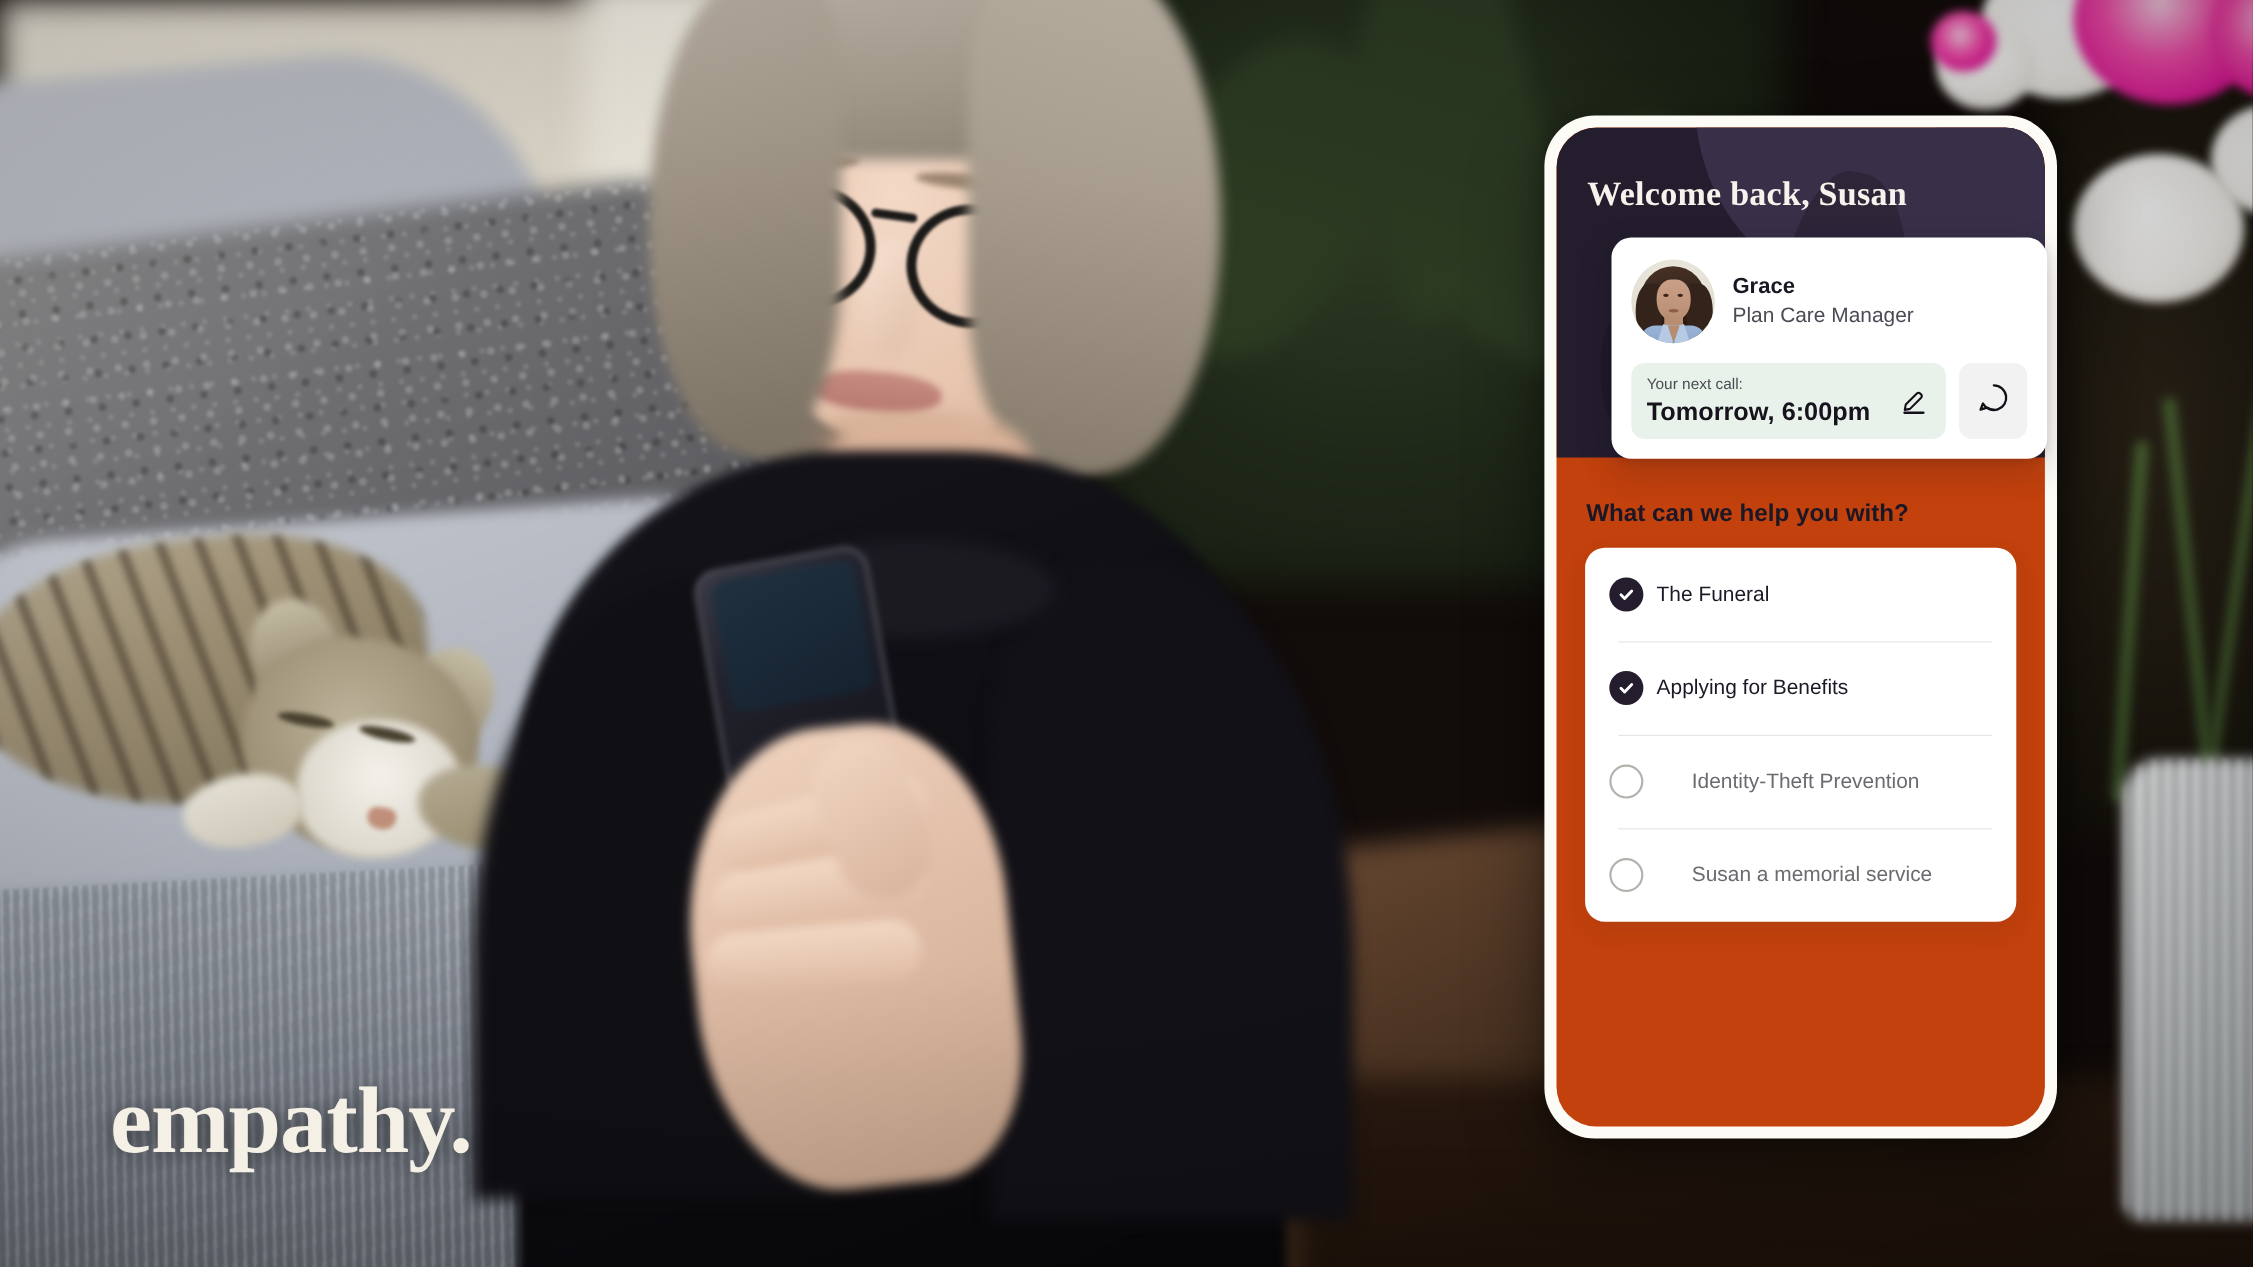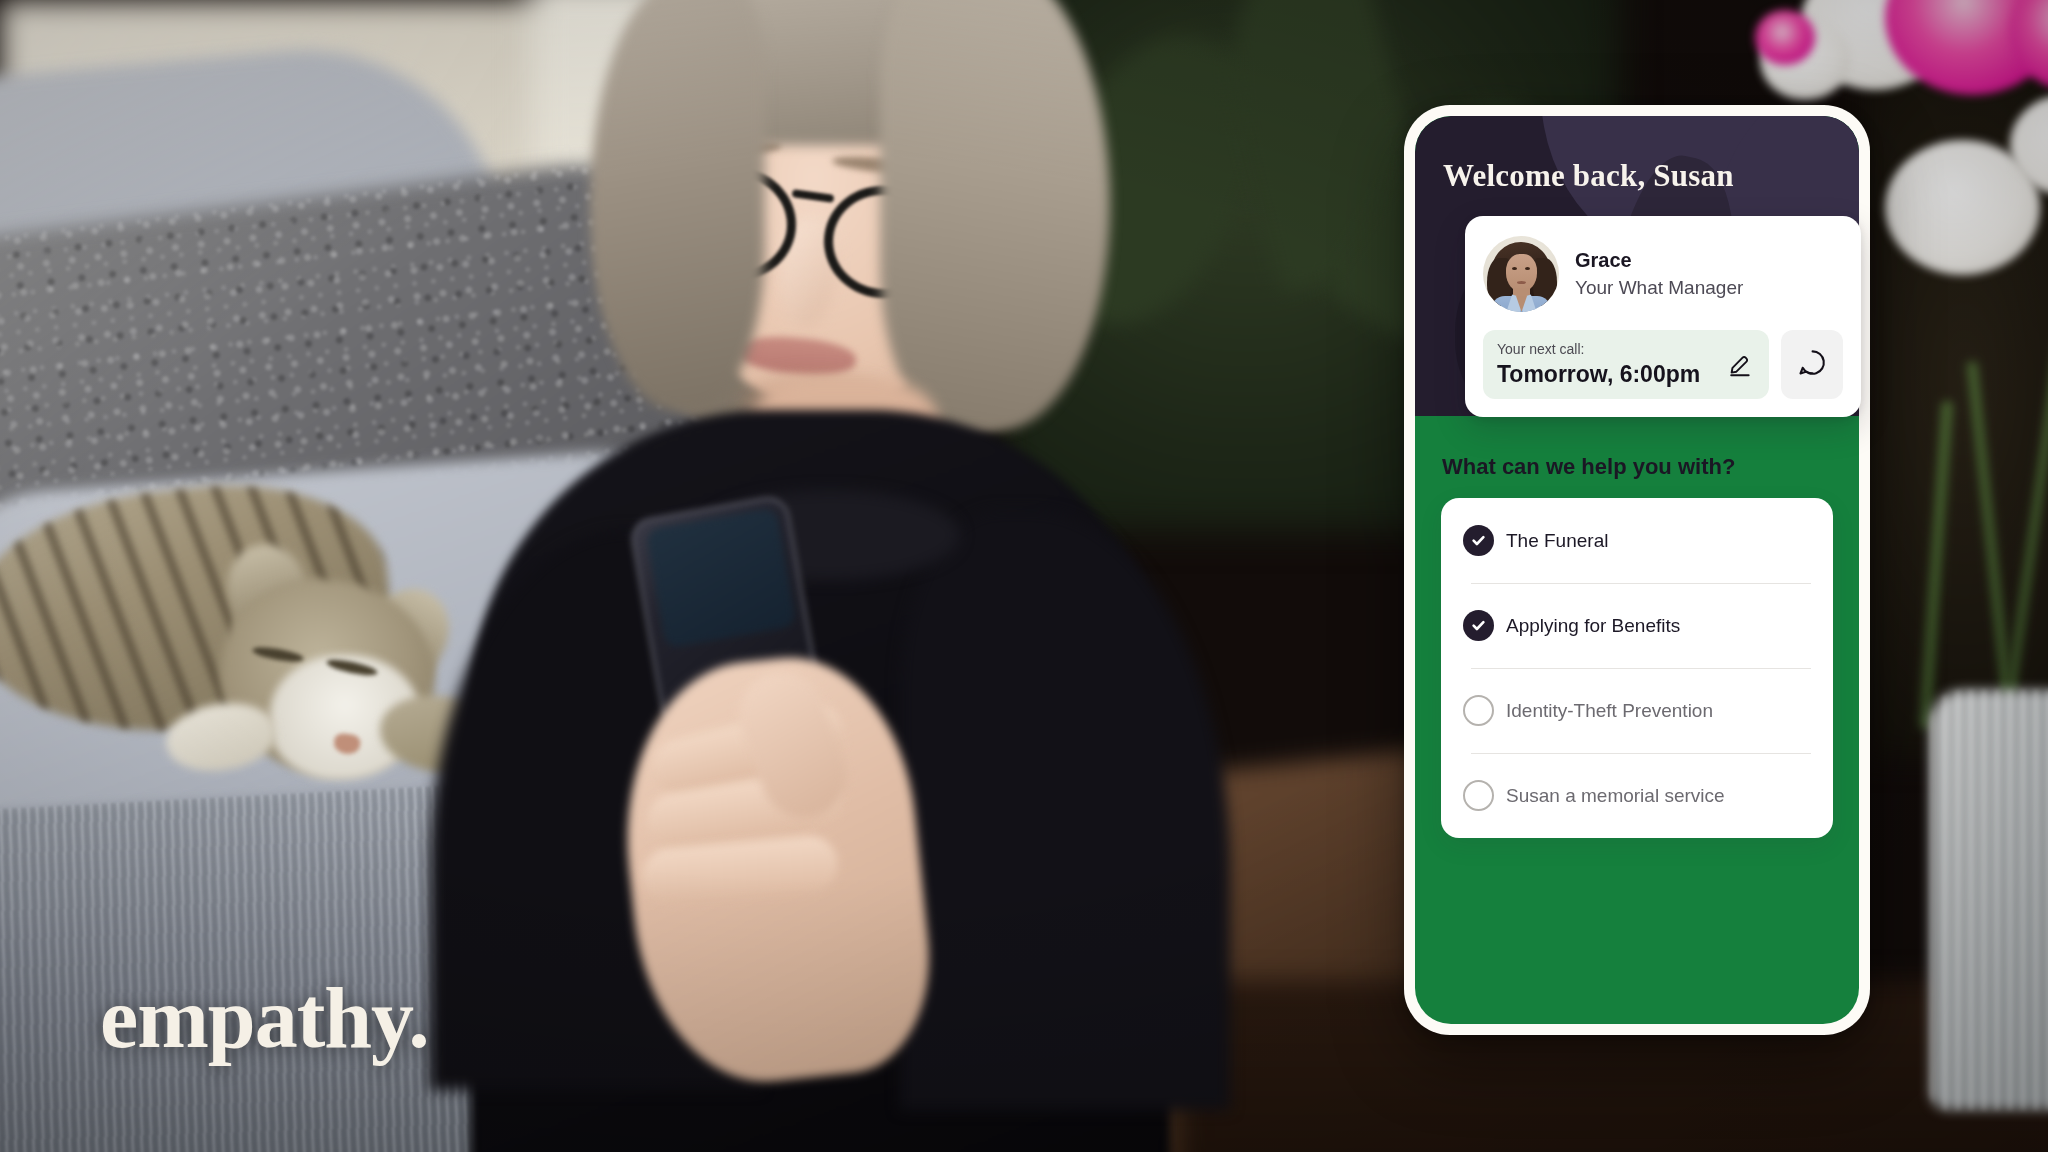--- a/index.html
+++ b/index.html
@@ -350,21 +350,21 @@
   .phone {
     position: absolute; left: 1404px; top: 105px;
     width: 466px; height: 930px;
     background: #fdfbf6;
     border-radius: 46px;
     box-shadow: 0 26px 70px rgba(0,0,0,.42), 0 4px 14px rgba(0,0,0,.25);
     padding: 11px;
   }
   .phone-screen {
     position: relative; width: 100%; height: 100%;
-    background: #15803d;
+    background: #c2410c;
     border-radius: 36px;
     overflow: visible;
   }
   .screen-clip {
     position: absolute; inset: 0; border-radius: 36px; overflow: hidden;
   }
 
   
   .hdr {
     position: absolute; left: 0; top: 0; width: 100%; height: 300px;
@@ -460,21 +460,21 @@
     z-index: 3;
   }
   .ck-item { display: flex; align-items: center; gap: 12px; height: 85px; position: relative; }
   .ck-item + .ck-item::before {
     content: ""; position: absolute; left: 8px; right: 0; top: 0; height: 1px; background: #e6e4e1;
   }
   .ck-circle { width: 31px; height: 31px; flex: 0 0 31px; border-radius: 50%; display: flex; align-items: center; justify-content: center; }
   .ck-circle.done { background: #241d2e; }
   .ck-circle.todo { background: transparent; border: 2px solid #b5b2ae; }
   .ck-label { font-size: 19px; color: #1c1826; }
-  .ck-item.pending .ck-label { color: #6c6a70; }
+  .ck-item.pending .ck-label { color: #6c6a70; margin-left: 32px; }
 </style>
 </head>
 <body>
 
 <div id="stage">
 
   <div class="photo">
     <div class="wall-left"></div>
     <div class="wall-panel2"></div>
     <div class="wall-panel"></div>
@@ -611,21 +611,21 @@
             <div class="av-eye r"></div>
             <div class="av-mouth"></div>
             <div class="av-neck"></div>
             <div class="av-shirt"></div>
             <div class="av-collar-l"></div>
             <div class="av-collar-r"></div>
             <div class="av-vneck"></div>
           </div>
           <div>
             <div class="grace-name">Grace</div>
-            <div class="grace-role">Your What Manager</div>
+            <div class="grace-role">Plan Care Manager</div>
           </div>
         </div>
 
         <div class="grace-bottom">
           <div class="next-call">
             <div>
               <div class="nc-label">Your next call:</div>
               <div class="nc-value">Tomorrow, 6:00pm</div>
             </div>
             <span class="edit-btn">

